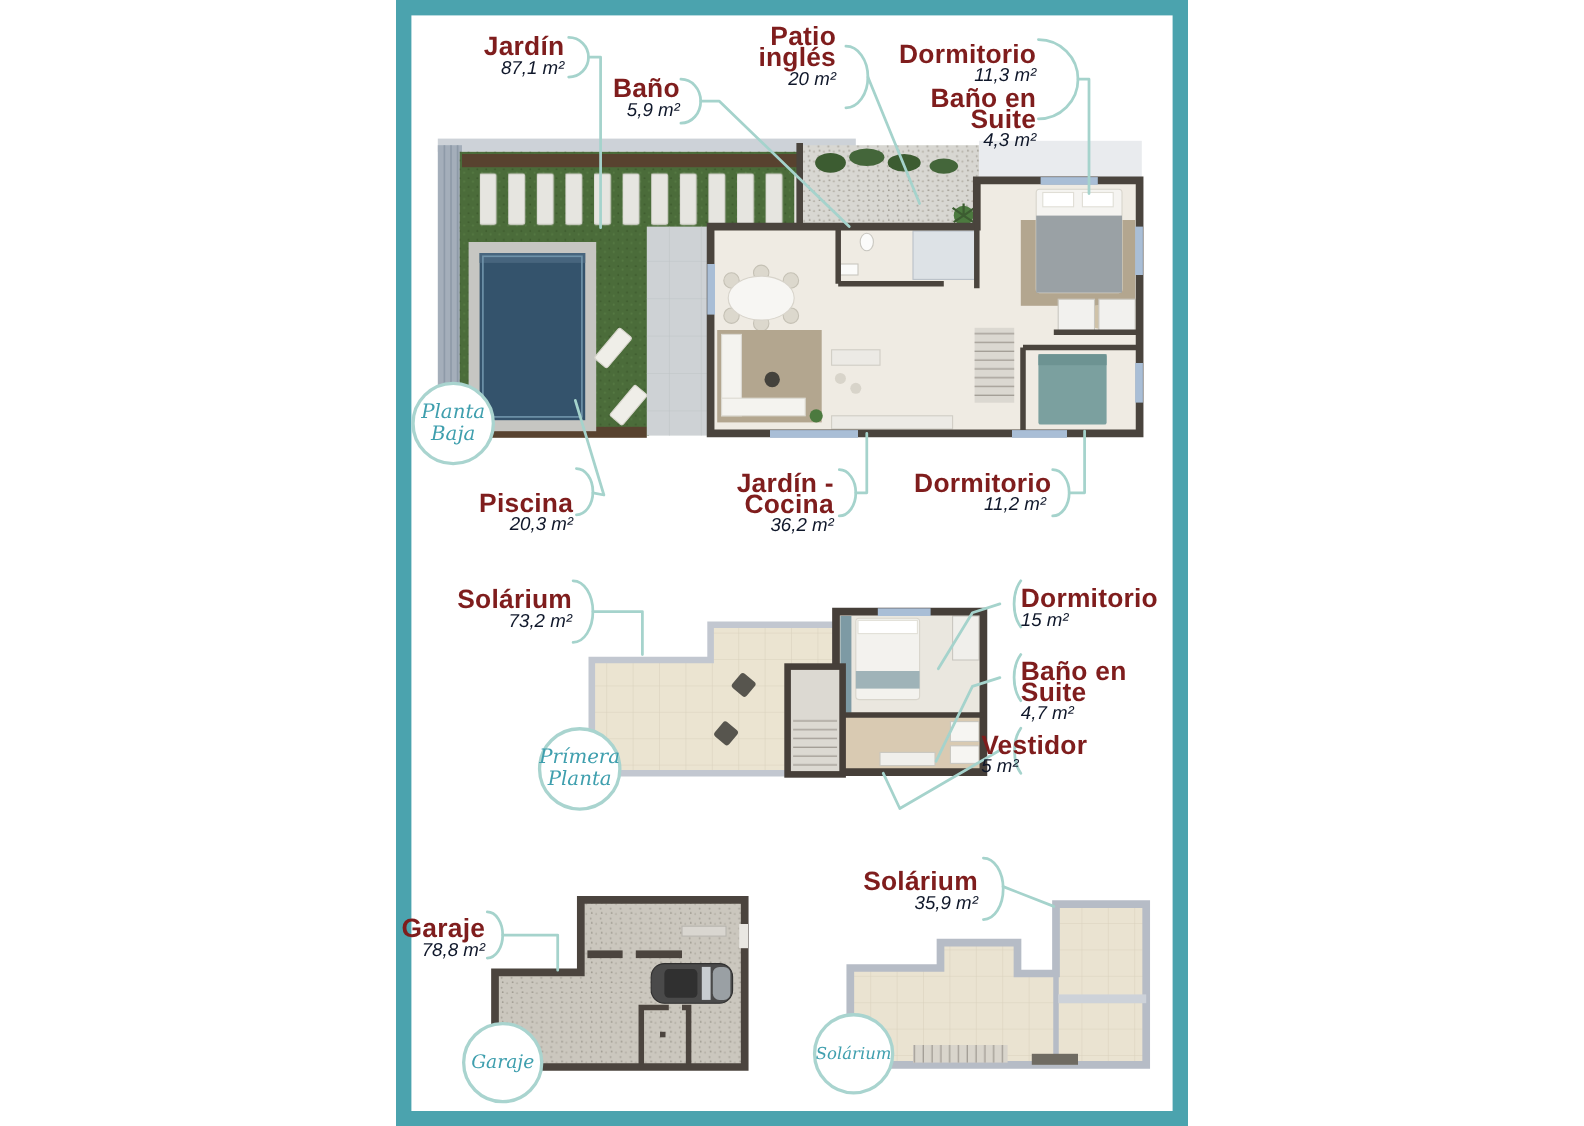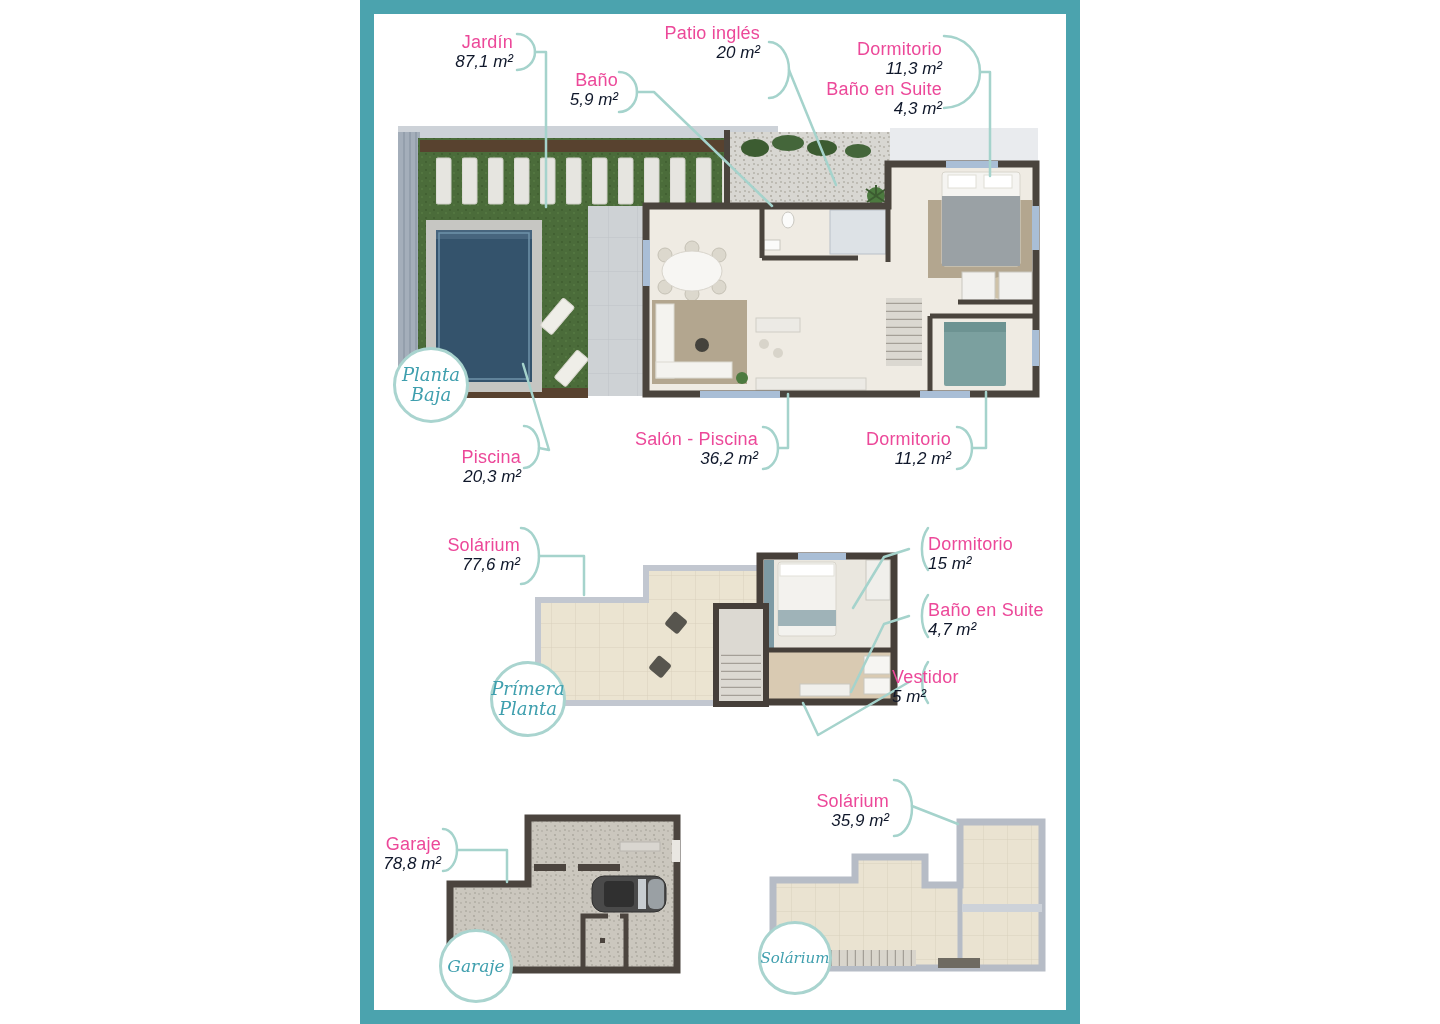--- a/index.html
+++ b/index.html
@@ -1,27 +1,27 @@
 <!DOCTYPE html>
 <html><head>
 <meta charset="utf-8">
 <style>
   html,body{margin:0;padding:0;background:#ffffff;}
   body{width:1440px;height:1024px;position:relative;font-family:"Liberation Sans",sans-serif;overflow:hidden;}
   .page{position:absolute;left:360px;top:0;width:720px;height:1024px;box-sizing:border-box;
         background:#ffffff;border:14px solid #4ba3ae;}
   svg.art{position:absolute;left:0;top:0;width:1440px;height:1024px;}
   .room-label{position:absolute;z-index:5;}
-  .room-label .rname{display:block;font-weight:normal;font-size:18px;line-height:19px;color:#ec4899;letter-spacing:.2px;}
+  .room-label .rname{display:block;font-weight:bold;font-size:24px;line-height:19px;color:#7f1d1d;letter-spacing:.2px;}
   .room-label .rarea{display:block;font-style:italic;font-size:17px;line-height:19px;color:#0f172a;font-weight:500;}
   .align-r{text-align:right;}
   .align-l{text-align:left;}
   .badge{position:absolute;background:#ffffff;border:3px solid #a9d4cf;border-radius:50%;
          display:flex;flex-direction:column;align-items:center;justify-content:center;
-         font-family:"DejaVu Serif",serif;font-style:italic;color:#3f9fae;z-index:6;box-sizing:border-box;margin-left:19px;}
+         font-family:"DejaVu Serif",serif;font-style:italic;color:#3f9fae;z-index:6;box-sizing:border-box;}
   .badge .bl{display:block;text-align:center;}
   .badge-2line .bl{font-size:18px;line-height:20px;}
   .badge-garaje .bl{font-size:17px;line-height:19px;}
   .badge-solarium .bl{font-size:15px;line-height:18px;}
 </style>
 </head>
 <body>
 
 <div class="page"></div>
 
@@ -259,30 +259,30 @@
 </div>
 <div class="room-label align-r" style="left:802px;top:80px;width:140px;">
   <span class="rname">Baño en Suite</span>
   <span class="rarea">4,3 m²</span>
 </div>
 <div class="room-label align-r" style="left:401px;top:448px;width:120px;">
   <span class="rname">Piscina</span>
   <span class="rarea">20,3 m²</span>
 </div>
 <div class="room-label align-r" style="left:608px;top:430px;width:150px;">
-  <span class="rname">Salón - Piscina</span>
+  <span class="rname">Jardín - Cocina</span>
   <span class="rarea">36,2 m²</span>
 </div>
 <div class="room-label align-r" style="left:831px;top:430px;width:120px;">
   <span class="rname">Dormitorio</span>
   <span class="rarea">11,2 m²</span>
 </div>
 <div class="room-label align-r" style="left:400px;top:536px;width:120px;">
   <span class="rname">Solárium</span>
-  <span class="rarea">77,6 m²</span>
+  <span class="rarea">73,2 m²</span>
 </div>
 <div class="room-label align-l" style="left:928px;top:535px;width:140px;">
   <span class="rname">Dormitorio</span>
   <span class="rarea">15 m²</span>
 </div>
 <div class="room-label align-l" style="left:928px;top:601px;width:150px;">
   <span class="rname">Baño en Suite</span>
   <span class="rarea">4,7 m²</span>
 </div>
 <div class="room-label align-l" style="left:892px;top:668px;width:140px;">
@@ -295,21 +295,21 @@
 </div>
 <div class="room-label align-r" style="left:769px;top:792px;width:120px;">
   <span class="rname">Solárium</span>
   <span class="rarea">35,9 m²</span>
 </div>
 
 <div class="badge badge-2line" style="left:374px;top:347px;width:76px;height:76px;">
   <span class="bl">Planta</span>
   <span class="bl">Baja</span>
 </div>
-<div class="badge badge-2line" style="left:471px;top:661px;width:76px;height:76px;justify-content:center;">
+<div class="badge badge-2line" style="left:489px;top:661px;width:76px;height:76px;justify-content:center;">
   <span class="bl">Prímera</span>
   <span class="bl">Planta</span>
 </div>
 <div class="badge badge-garaje" style="left:420px;top:929px;width:74px;height:74px;">
   <span class="bl">Garaje</span>
 </div>
 <div class="badge badge-solarium" style="left:739px;top:921px;width:74px;height:74px;">
   <span class="bl">Solárium</span>
 </div>
 

